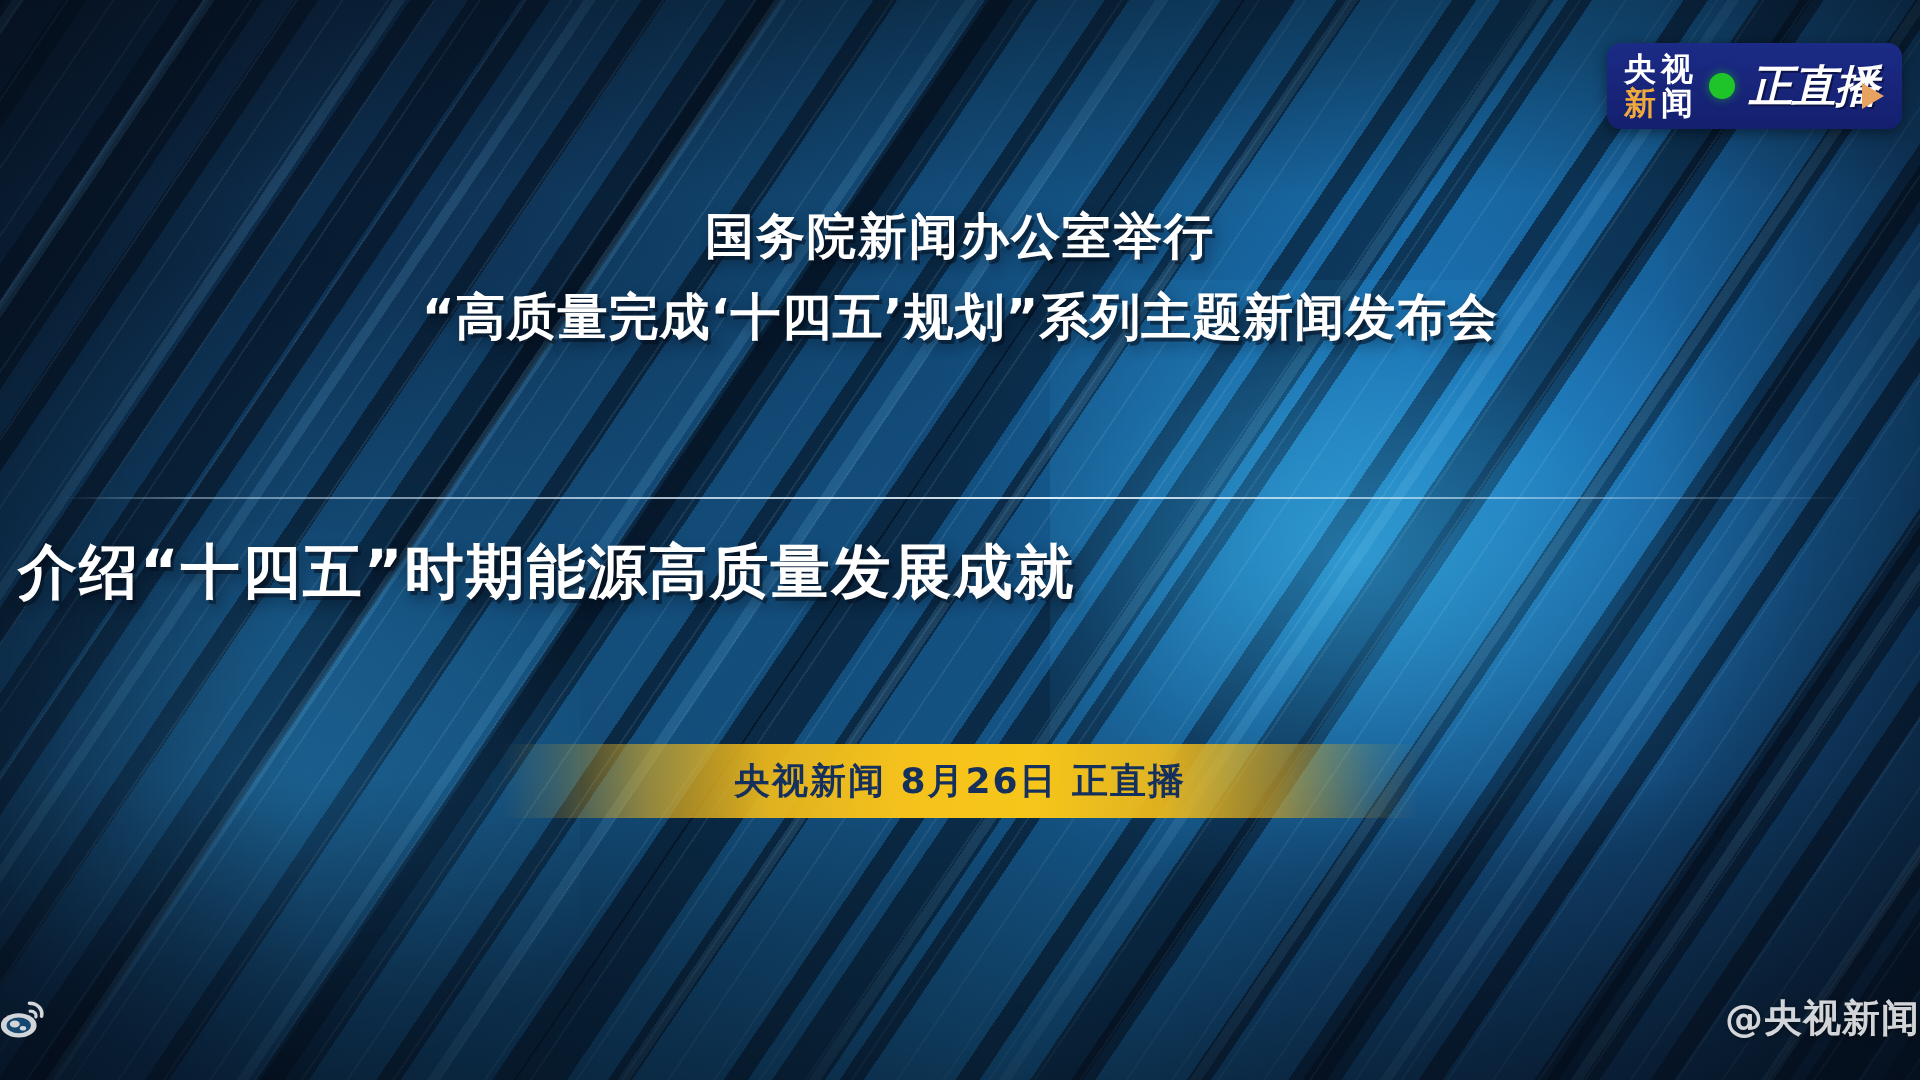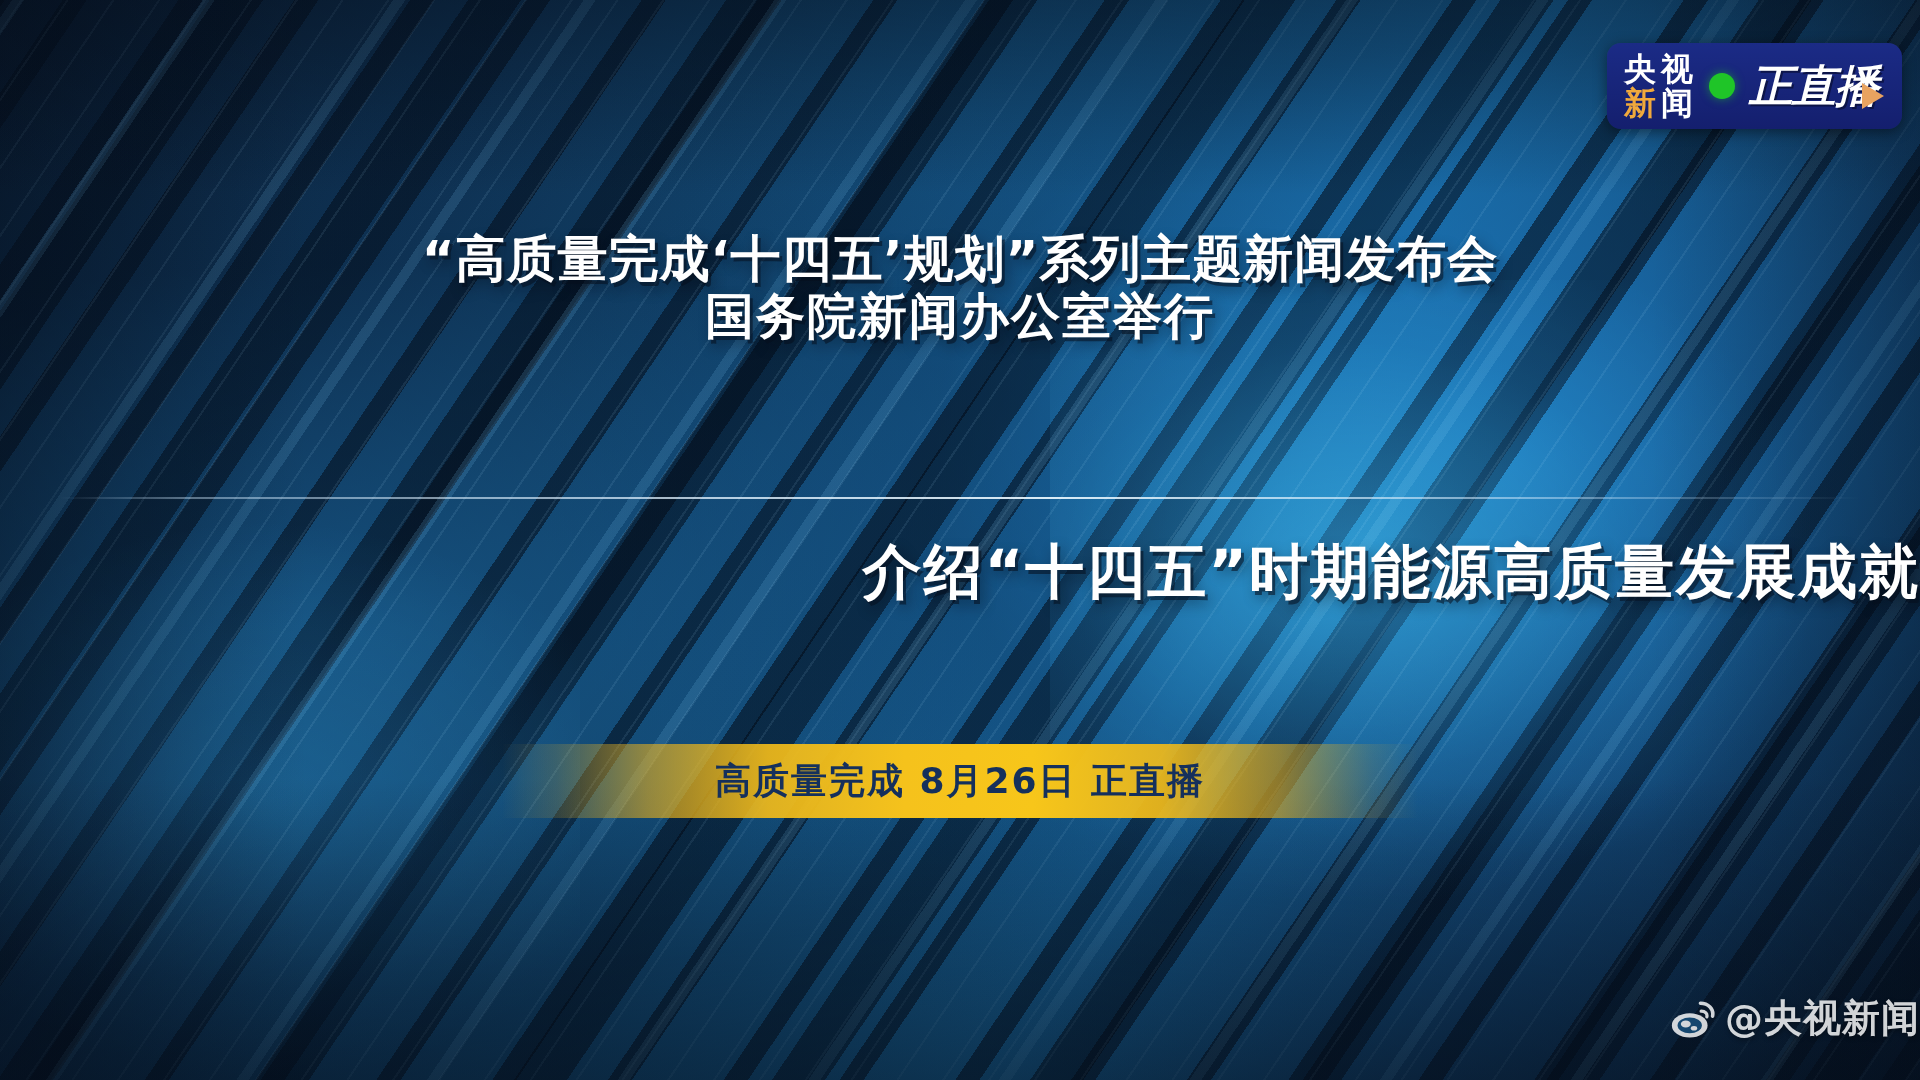--- a/index.html
+++ b/index.html
@@ -206,21 +206,21 @@
       rgba(235,248,255,0.92) 55%,
       rgba(205,230,250,0.55) 80%,
       rgba(200,228,250,0.00) 100%);
   }
 
   #subhead-wrap {
     position: absolute;
     left: 8px; right: 0;
     top: 538px;
     z-index: 20;
-    text-align: right;
+    text-align: left;
     padding-left: 10px;
   }
 
   
   #date-ribbon {
     position: absolute;
     left: 502px;
     top: 744px;
     width: 916px;
     height: 74px;
@@ -250,21 +250,21 @@
   }
 
   
   #watermark {
     position: absolute;
     left: 0; right: 0;
     top: 993px;
     z-index: 22;
     display: flex;
     align-items: center;
-    justify-content: flex-end;
+    justify-content: space-between;
     gap: 8px;
     opacity: 0.82;
   }
   .wb-icon {
     width: 46px; height: 40px;
     display: block;
   }
   .wm-text {
     font-family: "DejaVu Sans", "Liberation Sans", sans-serif;
     font-size: 38px;
@@ -296,32 +296,32 @@
       <span class="bc-4">闻</span>
     </div>
     <div class="badge-dot"></div>
     <div class="badge-live">
       <span>正直播</span>
       <span class="badge-play"></span>
     </div>
   </div>
 
   <div id="headline">
+    <div class="hl hl-1">国务院新闻办公室举行</div>
     <div class="hl hl-2">“高质量完成‘十四五’规划”系列主题新闻发布会</div>
-    <div class="hl hl-1">国务院新闻办公室举行</div>
   </div>
 
   <div id="divider"></div>
 
   <div id="subhead-wrap">
     <div class="hl hl-3">介绍“十四五”时期能源高质量发展成就</div>
   </div>
 
   <div id="date-ribbon">
-    <span class="rib-text">高质量完成 8月26日 正直播</span>
+    <span class="rib-text">央视新闻 8月26日 正直播</span>
   </div>
 
   <div id="watermark">
     <svg class="wb-icon" viewBox="0 0 64 56">
       <ellipse cx="26" cy="37" rx="25" ry="17" fill="#ffffff"></ellipse>
       <ellipse cx="26" cy="37" rx="17" ry="11" fill="#19527f"></ellipse>
       <ellipse cx="20.5" cy="35" rx="7" ry="5" fill="#ffffff"></ellipse>
       <ellipse cx="32" cy="41" rx="4.5" ry="3.2" fill="#ffffff"></ellipse>
       <path d="M41 6 C52 6 60 14 58 24" stroke="#ffffff" stroke-width="5" fill="none" stroke-linecap="round"></path>
       <path d="M42 17 C48 17 51 21 50 25" stroke="#ffffff" stroke-width="4.5" fill="none" stroke-linecap="round"></path>

